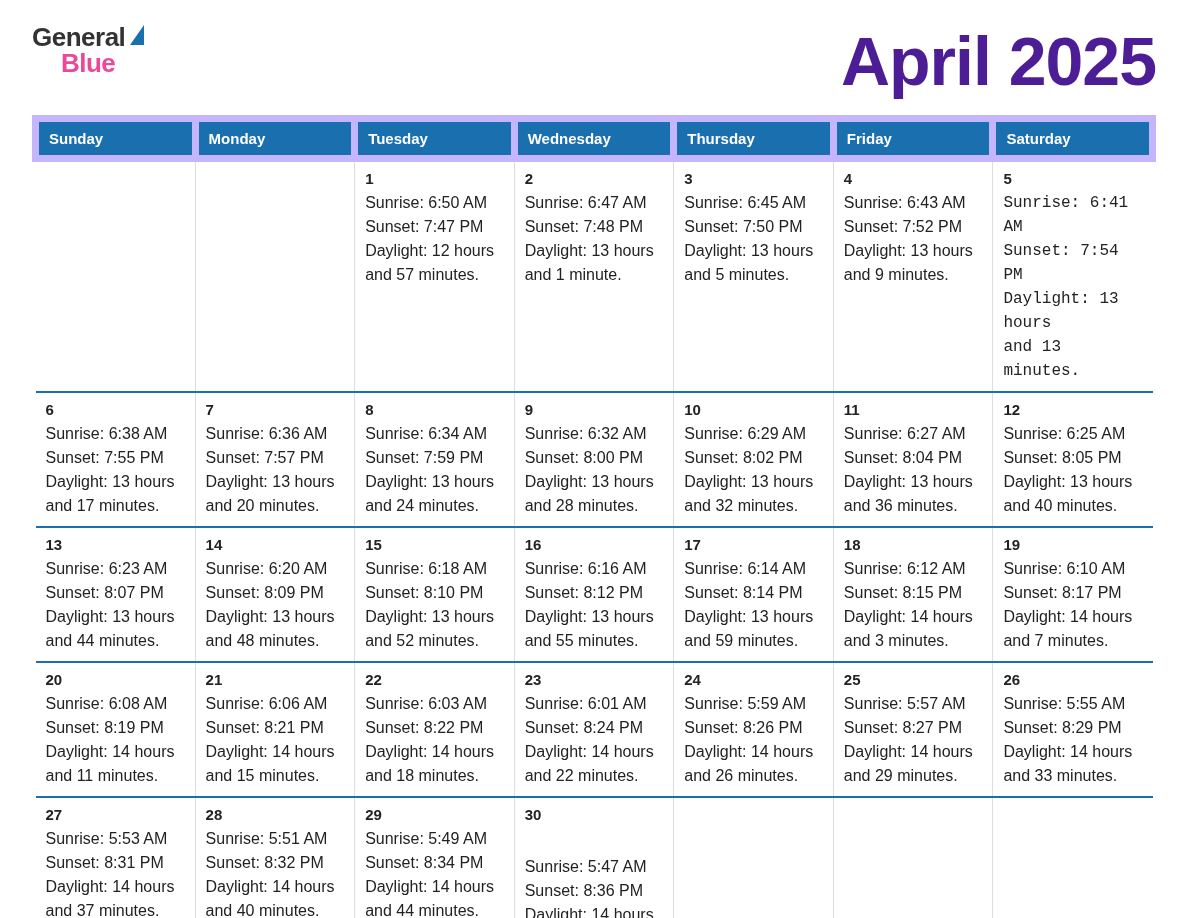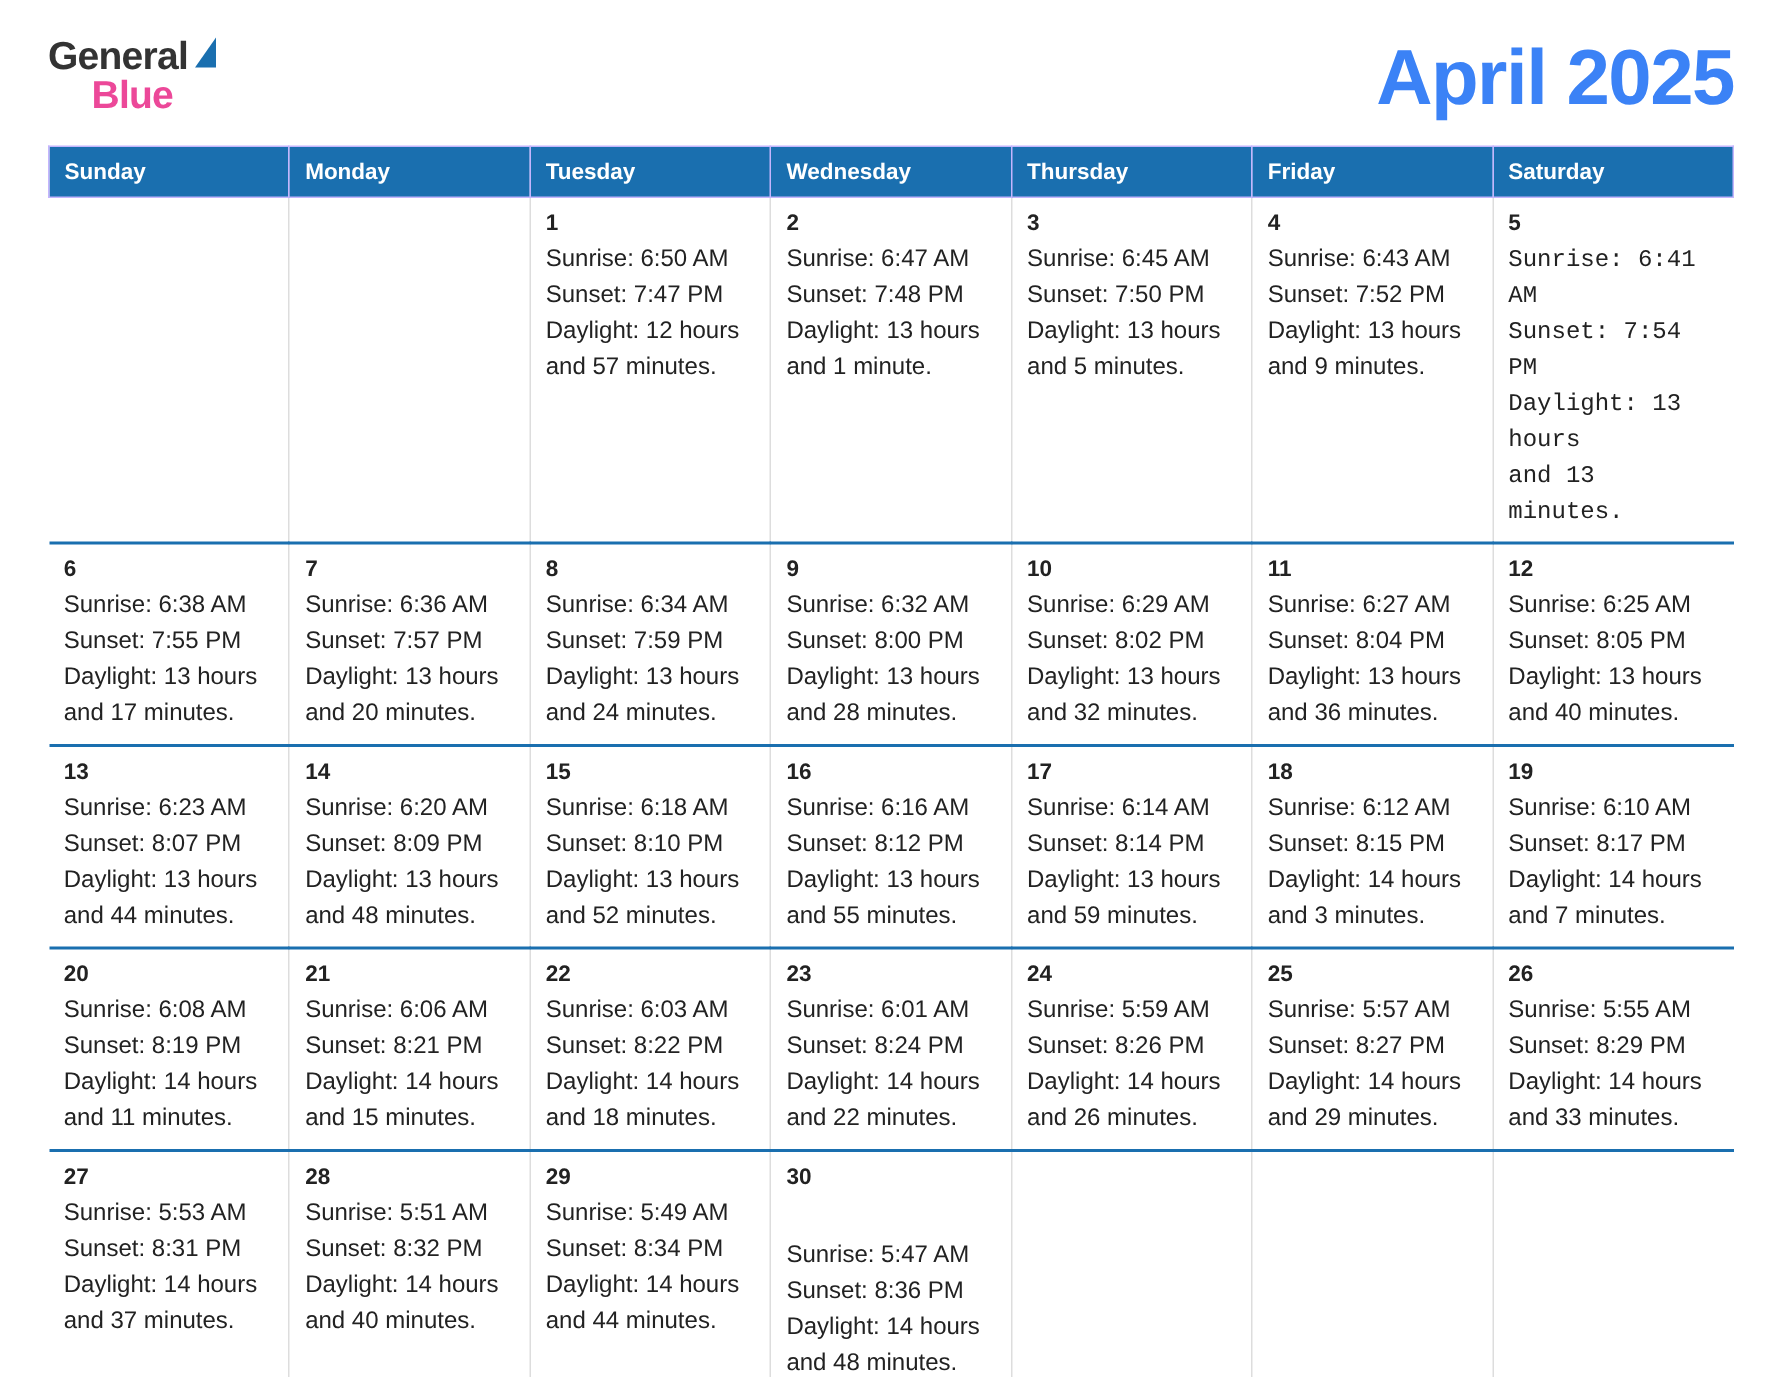--- a/index.html
+++ b/index.html
@@ -33,44 +33,44 @@
       font-weight: bold;
       color: #ec4899;
       letter-spacing: -0.5px;
       display: flex;
       align-items: center;
     }
     .title-block {
       text-align: right;
     }
     .month-title {
-      font-size: 52px;
-      font-weight: bold;
-      color: #3b82f6;
+      font-size: 68px;
+      font-weight: bold;
+      color: #4c1d95;
       letter-spacing: -1px;
       line-height: 1.1;
     }
     .location-subtitle {
       font-size: 20px;
       color: #444;
       margin-top: 4px;
     }
     .calendar-table {
       width: 100%;
       border-collapse: collapse;
       table-layout: fixed;
     }
     .calendar-table thead th {
       background-color: #1a6faf;
       color: #fff;
       font-size: 15px;
       font-weight: bold;
       padding: 8px 10px;
       text-align: left;
-      border: 1px solid #c4b5fd;
+      border: 7px solid #c4b5fd;
     }
     .calendar-table tbody tr {
       border-bottom: 2px solid #1a6faf;
     }
     .calendar-table tbody td {
       vertical-align: top;
       padding: 8px 10px;
       font-size: 12.5px;
       color: #222;
       border-right: 1px solid #ddd;

